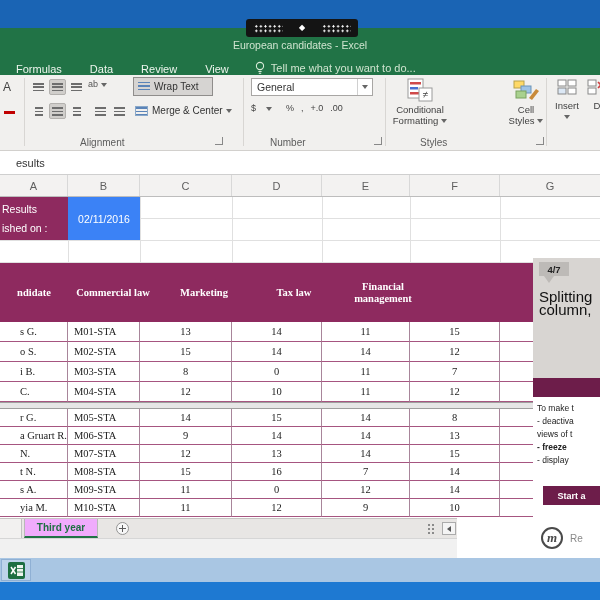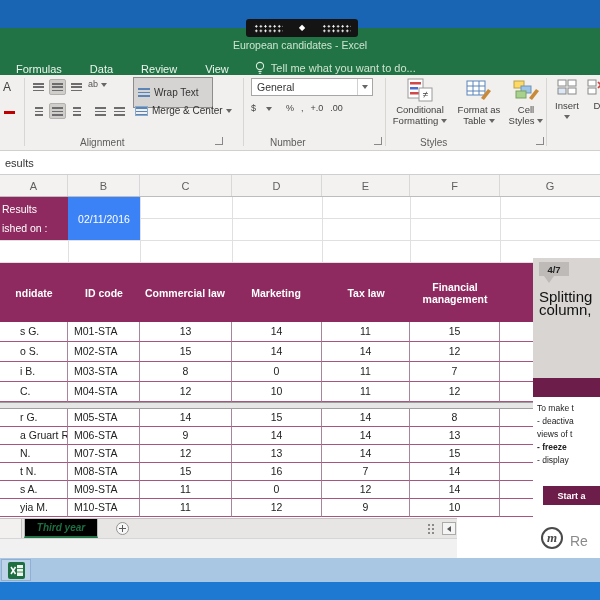--- a/index.html
+++ b/index.html
@@ -30,48 +30,48 @@
   .glabel{position:absolute;top:62px;font-size:10px;color:#5c5c5c;text-align:left;}
   .launcher{position:absolute;width:8px;height:8px;border-right:1px solid #888;border-bottom:1px solid #888;}
   .fontfrag-a{position:absolute;left:3px;top:5px;font-size:12px;color:#444;}
   .fontfrag-bar{position:absolute;left:4px;top:36px;width:11px;height:3px;background:#c00000;}
   .mini-btn{position:absolute;width:17px;height:16px;display:flex;align-items:center;justify-content:center;border-radius:2px;}
   .mini-btn.sel{background:#d0cecb;border:1px solid #b3b1ae;}
   .bars{width:11px;height:9px;background:repeating-linear-gradient(to bottom,#6d6d6d 0 1.5px,transparent 1.5px 3.5px);}
   .bars.short{width:8px;}
   .orient{position:absolute;left:88px;top:4px;font-size:9px;color:#555;transform:none;}
   .caret{display:inline-block;width:0;height:0;border-left:3px solid transparent;border-right:3px solid transparent;border-top:4px solid #666;margin-left:3px;vertical-align:middle;}
-  .wrapbtn{position:absolute;left:133px;top:2px;width:80px;height:31px;background:#d6d4d2;border:1px solid #8f8d8b;display:flex;align-items:center;padding:0 4px;font-size:10px;color:#333;}
+  .wrapbtn{position:absolute;left:133px;top:2px;width:80px;height:19px;background:#d6d4d2;border:1px solid #8f8d8b;display:flex;align-items:center;padding:0 4px;font-size:10px;color:#333;}
   .mergebtn{position:absolute;left:133px;top:26px;width:106px;height:19px;display:flex;align-items:center;padding:0 2px;font-size:10px;color:#333;}
   .icon-wrap{width:12px;height:9px;margin-right:4px;background:repeating-linear-gradient(to bottom,#5b84b8 0 1.5px,transparent 1.5px 3.5px);}
   .icon-merge{width:13px;height:10px;margin-right:4px;border:1px solid #8aa8c8;background:repeating-linear-gradient(to bottom,#5b84b8 0 1.5px,transparent 1.5px 3.5px);}
   .combo{position:absolute;left:251px;top:3px;width:122px;height:18px;background:#fff;border:1px solid #a8a6a4;font-size:10.5px;color:#333;display:flex;align-items:center;padding-left:5px;}
   .combo .cbx{margin-left:auto;width:15px;height:100%;border-left:1px solid #d0d0d0;display:flex;align-items:center;justify-content:center;}
   .numrow{position:absolute;left:251px;top:28px;display:flex;align-items:center;font-size:9px;color:#444;}
   .numrow span{margin-right:7px;}
   .bigbtn{position:absolute;top:1px;height:62px;text-align:center;font-size:9.5px;color:#3f3f3f;line-height:11px;}
   .bigbtn svg{display:block;margin:2px auto 2px;}
   .cells-btn{position:absolute;top:1px;text-align:center;font-size:9.5px;color:#3f3f3f;}
 
   
-  .fbar{position:absolute;left:0;top:151px;width:600px;height:24px;background:#fff;border-bottom:1px solid #cfcfcf;font-size:11px;color:#333;display:flex;align-items:center;padding-left:5px;}
+  .fbar{position:absolute;left:0;top:151px;width:600px;height:24px;background:#fff;border-bottom:1px solid #cfcfcf;font-size:11px;color:#333;display:flex;align-items:center;padding-left:16px;}
 
   
   .colheads{position:absolute;left:0;top:175px;width:600px;height:22px;background:#f3f2f1;border-bottom:1px solid #bdbdbd;display:flex;font-size:11px;color:#5f5f5f;}
   .ch{display:flex;align-items:center;justify-content:center;border-right:1px solid #d8d8d8;}
 
   
   .grid{position:absolute;left:0;top:197px;width:600px;height:321px;background:#fff;overflow:hidden;}
   .vline{position:absolute;width:1px;background:#e0e0e0;}
   .hline{position:absolute;height:1px;background:#e0e0e0;}
   .cellA{position:absolute;left:0;top:0;width:68px;height:43px;background:#8e2a5f;color:#fff;font-size:10.5px;padding:3px 0 0 2px;line-height:19px;}
   .cellB{position:absolute;left:68px;top:0;width:72px;height:43px;background:#3b82f6;color:#fff;font-size:10.5px;display:flex;align-items:center;justify-content:center;}
 
   
-  .xtable{position:absolute;left:0;top:66px;width:533px;}
+  .xtable{position:absolute;left:0;top:66px;width:533px;font-family:Liberation Serif, serif;}
   .thead{display:flex;height:59px;background:#8e2a5f;color:#fff;font-weight:bold;font-size:10.5px;line-height:12px;}
   .thead .hc{display:flex;align-items:center;justify-content:center;text-align:center;padding:2px;}
   .c1{width:68px;} .c2{width:72px;} .c3{width:92px;} .c4{width:90px;} .c5{width:88px;} .c6{width:90px;} .cf{flex:1;}
   .xrow{display:flex;font-size:10.5px;color:#222;}
   .rows-top .xrow{height:20px;line-height:19px;}
   .rows-bottom .xrow{height:18px;line-height:17px;}
   .xrow .xc{border-right:1px solid #a8859a;border-bottom:1px solid #a65580;overflow:hidden;white-space:nowrap;}
   .xrow .xc.cf{border-right:none;}
   .xc.name{padding-left:20px;}
   .xc.id{padding-left:6px;}
@@ -84,30 +84,30 @@
   .badge-ptr{position:absolute;left:11px;top:18px;width:0;height:0;border-left:5px solid transparent;border-right:5px solid transparent;border-top:7px solid #bdbab7;}
   .ptitle{position:absolute;left:6px;top:32px;font-size:15px;font-weight:normal;color:#111;line-height:13px;white-space:nowrap;}
   .pbar{position:absolute;left:0;top:120px;width:67px;height:19px;background:#6d1d4a;}
   .pwhite{position:absolute;left:0;top:139px;width:67px;height:121px;background:#fff;padding:5px 0 0 4px;font-size:8.5px;color:#222;line-height:13px;white-space:nowrap;overflow:hidden;}
   .pwhite .bold{font-weight:bold;}
   .pbtn{position:absolute;left:10px;top:228px;width:57px;height:19px;background:#6d1d4a;color:#fff;font-size:9px;font-weight:bold;display:flex;align-items:center;justify-content:center;white-space:nowrap;overflow:hidden;}
 
   
   .tabbar{position:absolute;left:0;top:518px;width:457px;height:20px;background:#e8e6e4;border-top:1px solid #c6c4c2;}
   .tabstub{position:absolute;left:0;top:0;width:22px;height:20px;background:#f2f1f0;border-right:1px solid #c0c0c0;}
-  .sheettab{position:absolute;left:24px;top:0;width:74px;height:19px;background:#000000;border-left:1px solid #b8b8b8;border-right:1px solid #b8b8b8;border-bottom:2px solid #217346;color:#1d6f42;font-weight:bold;font-size:10px;display:flex;align-items:center;justify-content:center;font-style:italic;}
+  .sheettab{position:absolute;left:24px;top:0;width:74px;height:19px;background:#f0abfc;border-left:1px solid #b8b8b8;border-right:1px solid #b8b8b8;border-bottom:2px solid #217346;color:#1d6f42;font-weight:bold;font-size:10px;display:flex;align-items:center;justify-content:center;}
   .plusbtn{position:absolute;left:116px;top:3px;width:13px;height:13px;border:1px solid #949494;border-radius:50%;background:#f7f7f7;}
   .plusbtn::before{content:"";position:absolute;left:2px;top:5px;width:7px;height:1px;background:#5a5a5a;}
   .plusbtn::after{content:"";position:absolute;left:5px;top:2px;width:1px;height:7px;background:#5a5a5a;}
   .tabdots{position:absolute;left:428px;top:5px;width:6px;height:10px;border-left:2px dotted #8a8a8a;border-right:2px dotted #8a8a8a;}
   .harrow{position:absolute;left:442px;top:3px;width:14px;height:13px;background:#f4f4f4;border:1px solid #ababab;display:flex;align-items:center;justify-content:center;}
   .harrow::before{content:"";width:0;height:0;border-top:3px solid transparent;border-bottom:3px solid transparent;border-right:4px solid #555;}
   .whiteright{position:absolute;left:457px;top:518px;width:143px;height:40px;background:#fff;z-index:5;}
   .brandlogo{position:absolute;left:84px;top:9px;width:22px;height:22px;border:2px solid #4a4a4a;border-radius:50%;color:#4a4a4a;font-family:"Liberation Serif",serif;font-style:italic;font-weight:bold;font-size:13px;display:flex;align-items:center;justify-content:center;}
-  .brandtext{position:absolute;left:113px;top:15px;font-size:14px;color:#8a8a8a;}
+  .brandtext{position:absolute;left:113px;top:15px;font-size:10px;color:#8a8a8a;}
   .statusbar{position:absolute;left:0;top:538px;width:457px;height:20px;background:#f1f1f1;border-top:1px solid #d6d6d6;}
   .taskbar{position:absolute;left:0;top:558px;width:600px;height:24px;background:#a9c6e3;z-index:5;}
   .excelbtn{position:absolute;left:1px;top:1px;width:30px;height:22px;background:#bdd3ea;border:1px solid #8fb0d4;display:flex;align-items:center;justify-content:center;}
 </style>
 </head>
 <body>
 
 <div id="stage">
 
   <div class="strip-top"></div>
@@ -202,32 +202,20 @@
         <rect x="1" y="1" width="15" height="19" fill="#fff" stroke="#9a9a9a"></rect>
         <rect x="3" y="4" width="11" height="2.5" fill="#d04a4a"></rect>
         <rect x="3" y="9" width="8" height="2.5" fill="#4a6fd0"></rect>
         <rect x="3" y="14" width="10" height="2.5" fill="#d04a4a"></rect>
         <rect x="12" y="10" width="13" height="13" fill="#fff" stroke="#9a9a9a"></rect>
         <text x="18.5" y="20" text-anchor="middle" font-size="10" fill="#444">≠</text>
       </svg>
       <span>Conditional</span><br>
       <span>Formatting</span><span class="caret"></span>
     </div>
-    <div class="bigbtn" style="left:452px;width:54px;">
-      <svg width="26" height="24" viewBox="0 0 26 24">
-        <rect x="1" y="3" width="18" height="14" fill="#fff" stroke="#5b84b8"></rect>
-        <line x1="1" y1="8" x2="19" y2="8" stroke="#5b84b8"></line>
-        <line x1="1" y1="13" x2="19" y2="13" stroke="#5b84b8"></line>
-        <line x1="7" y1="3" x2="7" y2="17" stroke="#5b84b8"></line>
-        <line x1="13" y1="3" x2="13" y2="17" stroke="#5b84b8"></line>
-        <path d="M15 20 L22 11 L25 13 L18 22 Z" fill="#c88a3a"></path>
-      </svg>
-      <span>Format as</span><br>
-      <span>Table</span><span class="caret"></span>
-    </div>
     <div class="bigbtn" style="left:507px;width:38px;">
       <svg width="26" height="24" viewBox="0 0 26 24">
         <rect x="1" y="3" width="10" height="7" fill="#ffd966" stroke="#b8a14a"></rect>
         <rect x="8" y="8" width="10" height="7" fill="#9dc3e6" stroke="#6a93b8"></rect>
         <rect x="3" y="13" width="10" height="7" fill="#a9d18e" stroke="#7aa25f"></rect>
         <path d="M16 20 L23 11 L26 13 L19 22 Z" fill="#c88a3a"></path>
       </svg>
       <span>Cell</span><br>
       <span>Styles</span><span class="caret"></span>
     </div>
@@ -282,21 +270,20 @@
 
     <div class="cellA">
       <div>Results</div>
       <div>ished on :</div>
     </div>
     <div class="cellB">02/11/2016</div>
 
     <div class="xtable">
       <div class="thead">
         <div class="hc c1">ndidate</div>
-        <div class="hc c2">ID code</div>
         <div class="hc c4">Commercial law</div>
         <div class="hc c3">Marketing</div>
         <div class="hc c5">Tax law</div>
         <div class="hc c6">Financial management</div>
         <div class="hc cf"></div>
       </div>
       <div class="rows-top">
         <div class="xrow">
           <div class="xc name c1">s G.</div>
           <div class="xc id c2">M01-STA</div>

